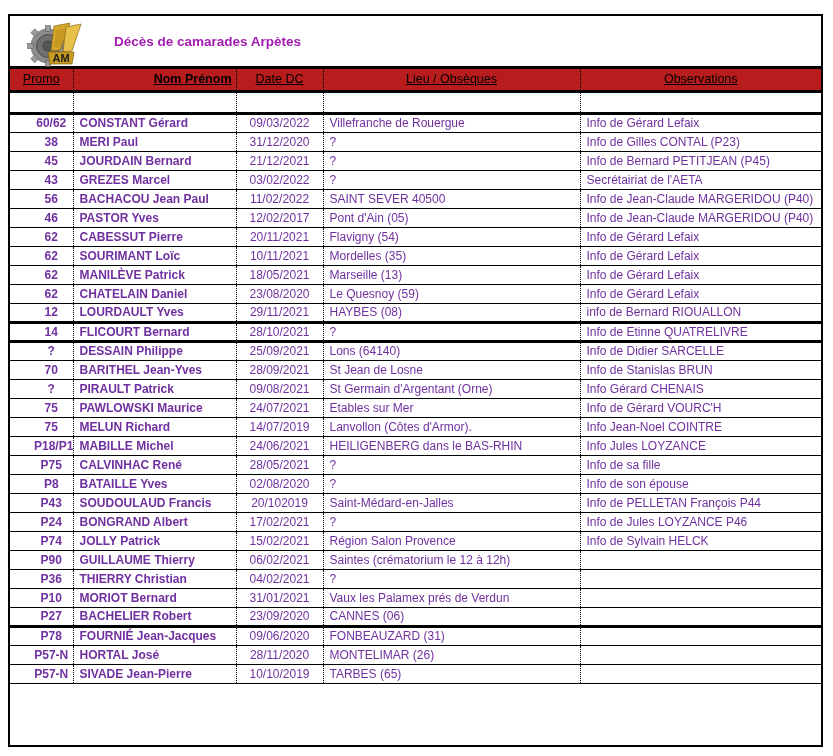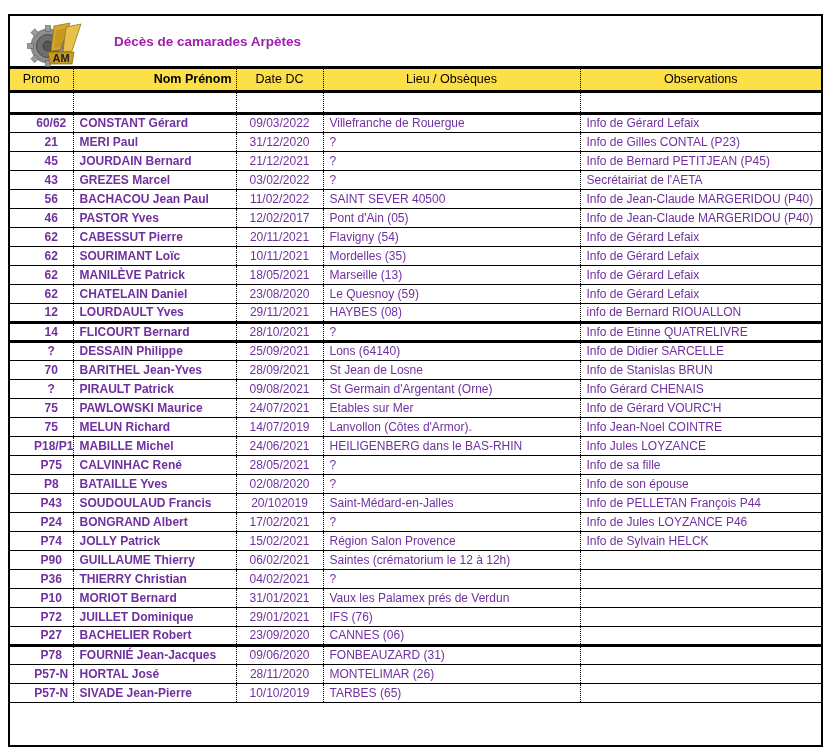--- a/index.html
+++ b/index.html
@@ -88,21 +88,22 @@
   table.deaths col.c-obs   { width: 241px; }
 
   thead th {
     font-weight: normal;
     font-size: 12.5px;
     color: #000000;
     height: 22px;
     padding: 0 4px;
     border-bottom: 3px solid #000000;
     box-sizing: border-box;
-    background: #fde047;
+    background: #b91c1c;
+    text-decoration: underline;
   }
   thead th.h-promo { text-align: center; }
   thead th.h-name  { text-align: right; font-weight: bold; padding-left: 6px;
                      border-left: 1px dotted #000000; }
   thead th.h-date  { text-align: center; border-left: 1px dotted #000000; }
   thead th.h-place { text-align: center; border-left: 1px dotted #000000; }
   thead th.h-obs   { text-align: center; border-left: 1px dotted #000000; }
 
   tbody td {
     height: 19px;
@@ -197,21 +198,21 @@
             <td class="obs"></td>
           </tr>
           <tr>
             <td class="promo">60/62</td>
             <td class="name">CONSTANT Gérard</td>
             <td class="date">09/03/2022</td>
             <td class="place">Villefranche de Rouergue</td>
             <td class="obs">Info de Gérard Lefaix</td>
           </tr>
           <tr>
-            <td class="promo">21</td>
+            <td class="promo">38</td>
             <td class="name">MERI Paul</td>
             <td class="date">31/12/2020</td>
             <td class="place">?</td>
             <td class="obs">Info de Gilles CONTAL (P23)</td>
           </tr>
           <tr>
             <td class="promo">45</td>
             <td class="name">JOURDAIN Bernard</td>
             <td class="date">21/12/2021</td>
             <td class="place">?</td>
@@ -371,27 +372,20 @@
             <td class="place">?</td>
             <td class="obs"></td>
           </tr>
           <tr>
             <td class="promo">P10</td>
             <td class="name">MORIOT Bernard</td>
             <td class="date">31/01/2021</td>
             <td class="place">Vaux les Palamex prés de Verdun</td>
             <td class="obs"></td>
           </tr>
-          <tr>
-            <td class="promo">P72</td>
-            <td class="name">JUILLET Dominique</td>
-            <td class="date">29/01/2021</td>
-            <td class="place">IFS (76)</td>
-            <td class="obs"></td>
-          </tr>
           <tr class="thick">
             <td class="promo">P27</td>
             <td class="name">BACHELIER Robert</td>
             <td class="date">23/09/2020</td>
             <td class="place">CANNES (06)</td>
             <td class="obs"></td>
           </tr>
           <tr>
             <td class="promo">P78</td>
             <td class="name">FOURNIÉ Jean-Jacques</td>

